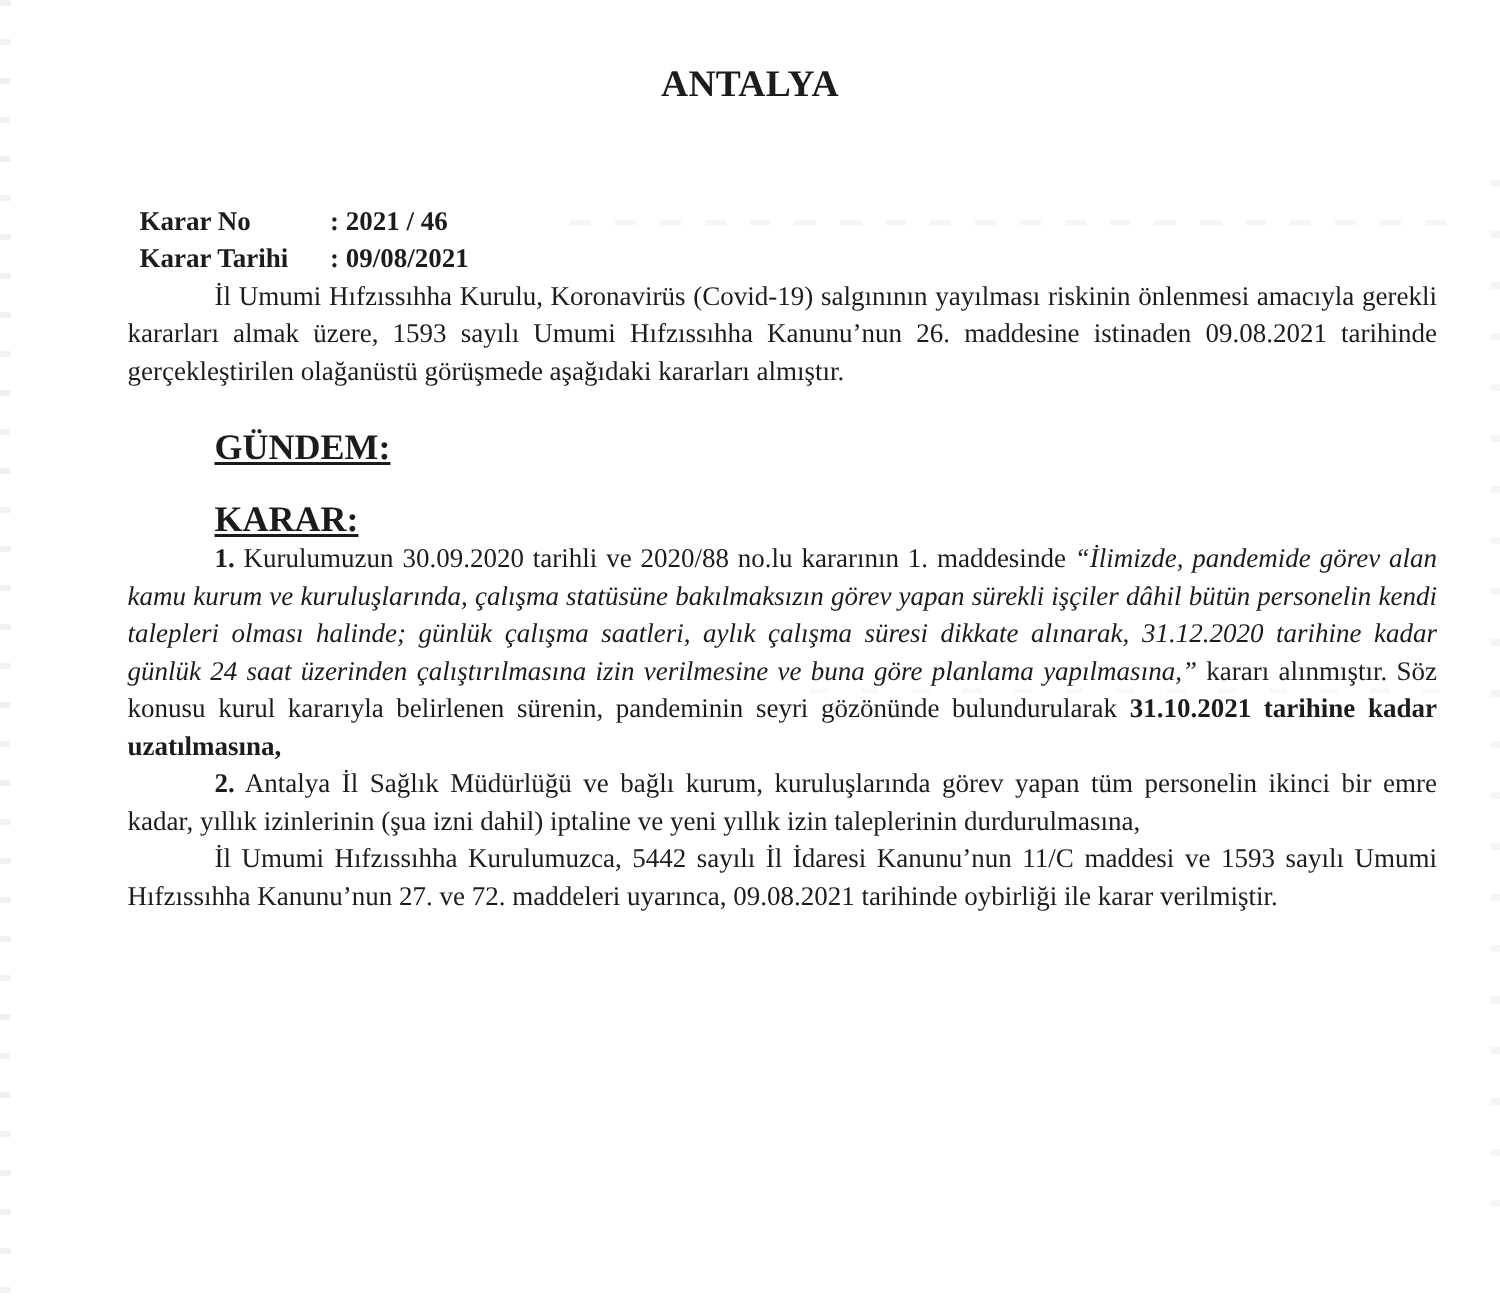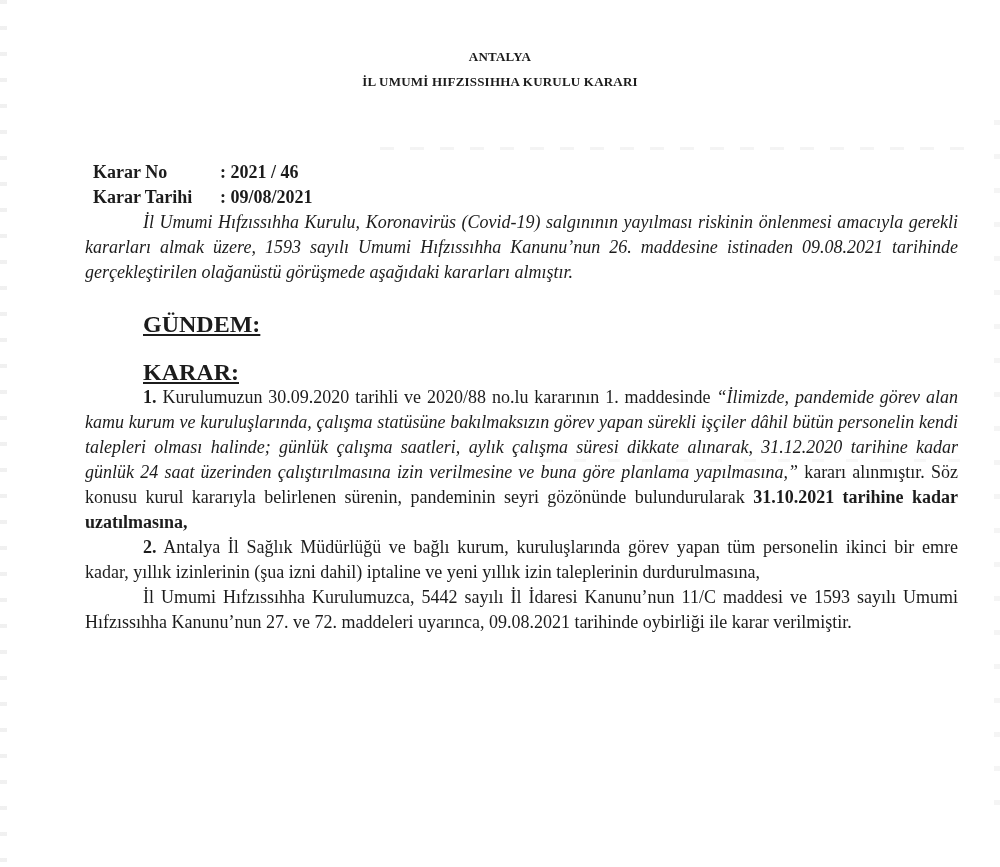--- a/index.html
+++ b/index.html
@@ -55,21 +55,21 @@
       to right,
       rgba(130,130,130,0.12) 0 12px,
       transparent 12px 34px);
     opacity: .5;
   }
 
   .title-block {
     padding-top: 44px;
     text-align: center;
     font-weight: bold;
-    font-size: 13px;
+    font-size: 25px;
     line-height: 25px;
     letter-spacing: .2px;
   }
   .content {
     padding: 0 42px 0 85px;
     font-size: 18px;
     line-height: 25px;
   }
   .meta {
     margin-top: 66px;
@@ -80,21 +80,21 @@
   .meta-label {
     display: inline-block;
     width: 127px;
   }
   .meta-sep { display: inline; }
   p.para {
     margin: 0;
     text-align: justify;
   }
   .indent { text-indent: 58px; }
-  .intro { margin-top: 50px; font-style: italic; }
+  .intro { margin-top: 50px; }
   .section-heading {
     margin: 27px 0 0 58px;
     font-size: 24px;
     font-weight: bold;
     text-decoration: underline;
     line-height: 25px;
   }
   .section-heading.karar { margin-top: 23px; }
   .closing { margin-top: 26px; }
   .q-italic { font-style: italic; }
@@ -105,21 +105,20 @@
 
 <div class="page">
 
   <div class="artifact left-edge"></div>
   <div class="artifact right-edge"></div>
   <div class="artifact top-streak"></div>
   <div class="artifact mid-streak"></div>
 
   <div class="title-block">
     <div>ANTALYA</div>
-    <div>İL UMUMİ HIFZISSIHHA KURULU KARARI</div>
   </div>
 
   <div class="content">
 
     <div class="meta">
       <div class="meta-row"><span class="meta-label">Karar No</span><span class="meta-sep">: </span><span class="meta-value">2021 / 46</span></div>
       <div class="meta-row"><span class="meta-label">Karar Tarihi</span><span class="meta-sep">: </span><span class="meta-value">09/08/2021</span></div>
     </div>
 
     <p class="para indent intro">İl Umumi Hıfzıssıhha Kurulu, Koronavirüs (Covid-19) salgınının yayılması riskinin önlenmesi amacıyla gerekli kararları almak üzere, 1593 sayılı Umumi Hıfzıssıhha Kanunu’nun 26. maddesine istinaden 09.08.2021 tarihinde gerçekleştirilen olağanüstü görüşmede aşağıdaki kararları almıştır.</p>

